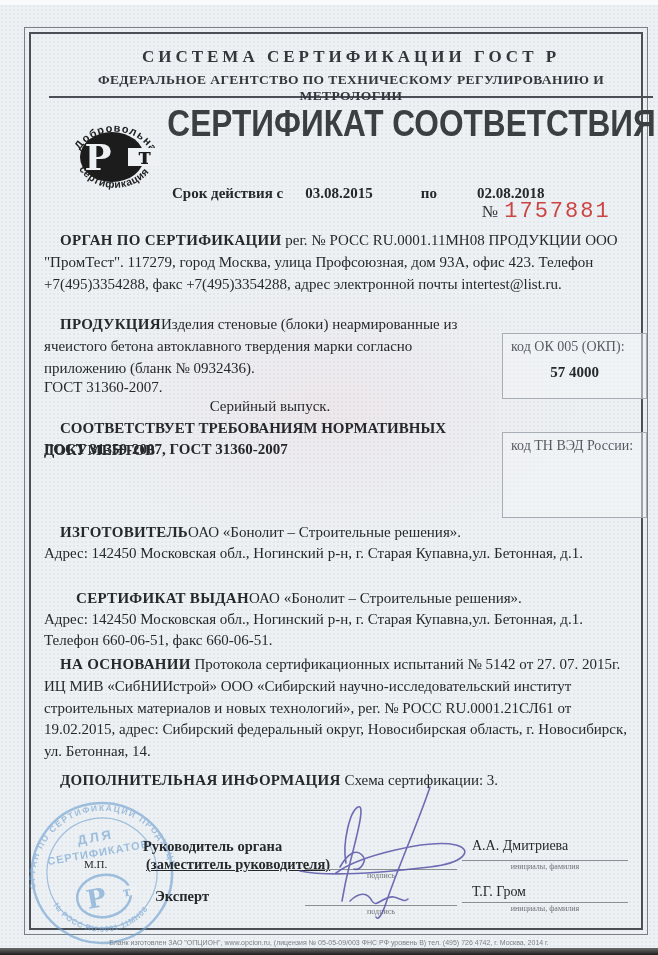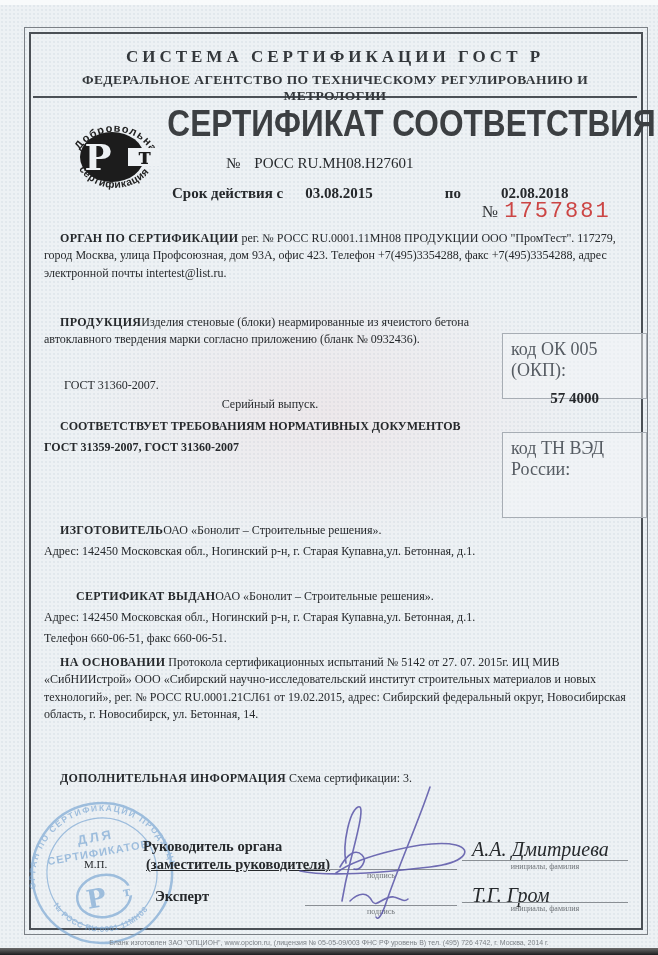--- a/index.html
+++ b/index.html
@@ -9,45 +9,45 @@
     background-image:radial-gradient(rgba(195,206,216,0.28) 1px, transparent 1px);
     background-size:4px 4px;
     font-family:"Liberation Serif", serif;color:#2e3134;
   }
   .paper::before{content:"";position:absolute;left:0;top:0;width:100%;height:5px;background:#f8fafb;}
   .edge-bottom{position:absolute;left:0;bottom:0;width:100%;height:7px;background:linear-gradient(#6a6a6a,#1d1d1f);}
   .tint{position:absolute;left:70px;top:270px;width:520px;height:280px;pointer-events:none;
     background:radial-gradient(ellipse at center, rgba(236,170,170,0.13), transparent 70%);}
   .frame-outer{position:absolute;left:24px;top:27px;width:622px;height:906px;border:1px solid #7b8086;}
   .frame-inner{position:absolute;left:29px;top:32px;width:610px;height:894px;border:2px solid #4b5056;}
-  .header-box{position:absolute;left:33px;top:36px;width:604px;height:60px;border-bottom:2px solid #4b5056;text-align:center;}
+  .header-box{position:absolute;left:49px;top:36px;width:604px;height:60px;border-bottom:2px solid #4b5056;text-align:center;}
   .hdr1{margin-top:11px;font-weight:bold;font-size:17px;letter-spacing:4px;color:#33373b;}
   .hdr2{margin-top:5px;font-weight:bold;font-size:13.5px;letter-spacing:0.4px;color:#33373b;}
   .doc-title{position:absolute;left:172px;top:103px;width:470px;text-align:center;
     font-family:"Liberation Sans", sans-serif;font-weight:bold;font-size:31px;letter-spacing:0px;
     color:#3c3f42;transform:scale(1.02,1.18);transform-origin:center top;white-space:nowrap;}
   .num-line{position:absolute;left:226px;top:155px;font-size:15px;color:#26292c;}
   .num-line .no{margin-right:14px;}
   .validity{position:absolute;left:172px;top:185px;width:300px;font-size:15px;font-weight:bold;color:#26292c;white-space:nowrap;}
   .validity span{display:inline-block;}
-  .v-label{margin-right:22px;} .v-from{margin-right:72px;} .v-po{margin-right:40px;}
+  .v-label{margin-right:22px;} .v-from{margin-right:48px;} .v-po{margin-right:40px;}
   .serial{position:absolute;left:482px;top:199px;white-space:nowrap;}
   .serial .no{font-size:17px;color:#303336;margin-right:6px;}
   .serial .digits{font-family:Liberation Mono, monospace;font-size:22px;letter-spacing:2px;color:#cc4544;}
-  .sec{position:absolute;font-size:12px;line-height:1.45;color:#26292c;margin:0;}
+  .sec{position:absolute;font-size:15px;line-height:1.45;color:#26292c;margin:0;}
   .sec b{letter-spacing:0.3px;}
   .ind{text-indent:16px;}
   .code-box{position:absolute;left:502px;width:143px;border:1px solid #a7adb4;background:rgba(243,246,248,0.5);}
-  .code-box .lbl{font-size:18px;color:#565c63;padding:5px 0 0 8px;}
+  .code-box .lbl{font-size:14px;color:#565c63;padding:5px 0 0 8px;}
   .code-box .val{font-size:15px;font-weight:bold;text-align:center;margin-top:9px;color:#26292c;}
   .sig-label{position:absolute;font-size:14.5px;font-weight:bold;color:#26292c;white-space:nowrap;}
   .u{text-decoration:underline;}
   .sig-line{position:absolute;border-top:1px solid #8a8f94;text-align:center;}
   .sig-line .cap{font-size:8px;color:#6d7277;margin-top:1px;}
-  .sig-name{position:absolute;font-size:20px;color:#26292c;white-space:nowrap;font-style:italic;}
+  .sig-name{position:absolute;font-size:14px;color:#26292c;white-space:nowrap;}
   .footer-note{position:absolute;left:160px;top:908px;width:460px;text-align:center;font-size:16px;letter-spacing:0.8px;color:#33373b;}
   .fine-print{position:absolute;left:0;top:939px;width:100%;text-align:center;font-size:7px;color:#7d8287;font-family:"Liberation Sans", sans-serif;}
   .logo-svg{position:absolute;left:62px;top:106px;}
   .stamp-svg{position:absolute;left:20px;top:793px;opacity:0.62;}
   .mp{position:absolute;left:84px;top:858px;font-size:11px;color:#26292c;}
   .ink-svg{position:absolute;left:280px;top:775px;pointer-events:none;}
 </style>
 </head>
 <body>
 
@@ -75,41 +75,38 @@
     <g>
       <ellipse cx="50" cy="51" rx="32" ry="25" fill="#1c1c1c"></ellipse>
       <rect x="66" y="42" width="32" height="18" fill="#edf1f4"></rect>
       <text x="36" y="64" font-family="DejaVu Serif, serif" font-size="36" font-weight="bold" fill="#edf1f4" text-anchor="middle">Р</text>
       <text x="76" y="58" font-family="DejaVu Serif, serif" font-size="22" font-weight="bold" fill="#1c1c1c">т</text>
     </g>
   </svg>
 
   <div class="doc-title">СЕРТИФИКАТ СООТВЕТСТВИЯ</div>
 
-  <div class="num-line">
-    <span class="no">№</span><span>РОСС RU.MH08.H27601</span>
-  </div>
 
   <div class="validity">
     <span class="v-label">Срок действия с</span><span class="v-from">03.08.2015</span><span class="v-po">по</span><span>02.08.2018</span>
   </div>
 
   <div class="serial">
     <span class="no">№</span><span class="digits">1757881</span>
   </div>
 
   <p class="sec ind" style="left:44px;top:230px;width:598px;">
     <b>ОРГАН ПО СЕРТИФИКАЦИИ</b><span> рег. № РОСС RU.0001.11МН08 ПРОДУКЦИИ ООО "ПромТест". 117279, город Москва, улица Профсоюзная, дом 93А, офис 423. Телефон +7(495)3354288, факс +7(495)3354288, адрес электронной почты intertest@list.ru.</span>
   </p>
 
   <div>
     <p class="sec ind" style="left:44px;top:314px;width:452px;">
       <b>ПРОДУКЦИЯ</b><span>Изделия стеновые (блоки) неармированные из ячеистого бетона автоклавного твердения марки согласно приложению (бланк № 0932436).</span>
     </p>
-    <div class="sec" style="left:44px;top:377px;width:452px;margin-left:20px;">ГОСТ 31360-2007.</div>
+    <div class="sec" style="left:44px;top:377px;width:452px;">ГОСТ 31360-2007.</div>
     <div class="sec" style="left:44px;top:396px;width:452px;text-align:center;">Серийный выпуск.</div>
   </div>
 
   <div class="code-box" style="top:333px;height:64px;">
     <div class="lbl">код ОК 005 (ОКП):</div>
     <div class="val">57 4000</div>
   </div>
 
   <div>
     <p class="sec ind" style="left:44px;top:418px;width:452px;font-weight:bold;">СООТВЕТСТВУЕТ ТРЕБОВАНИЯМ НОРМАТИВНЫХ ДОКУМЕНТОВ</p>

